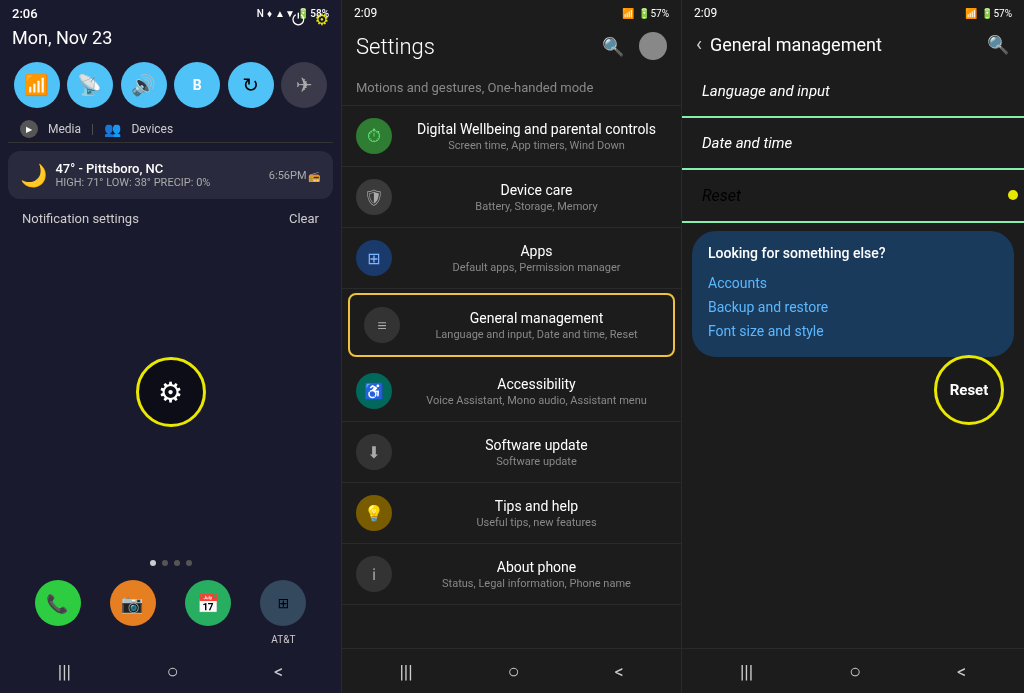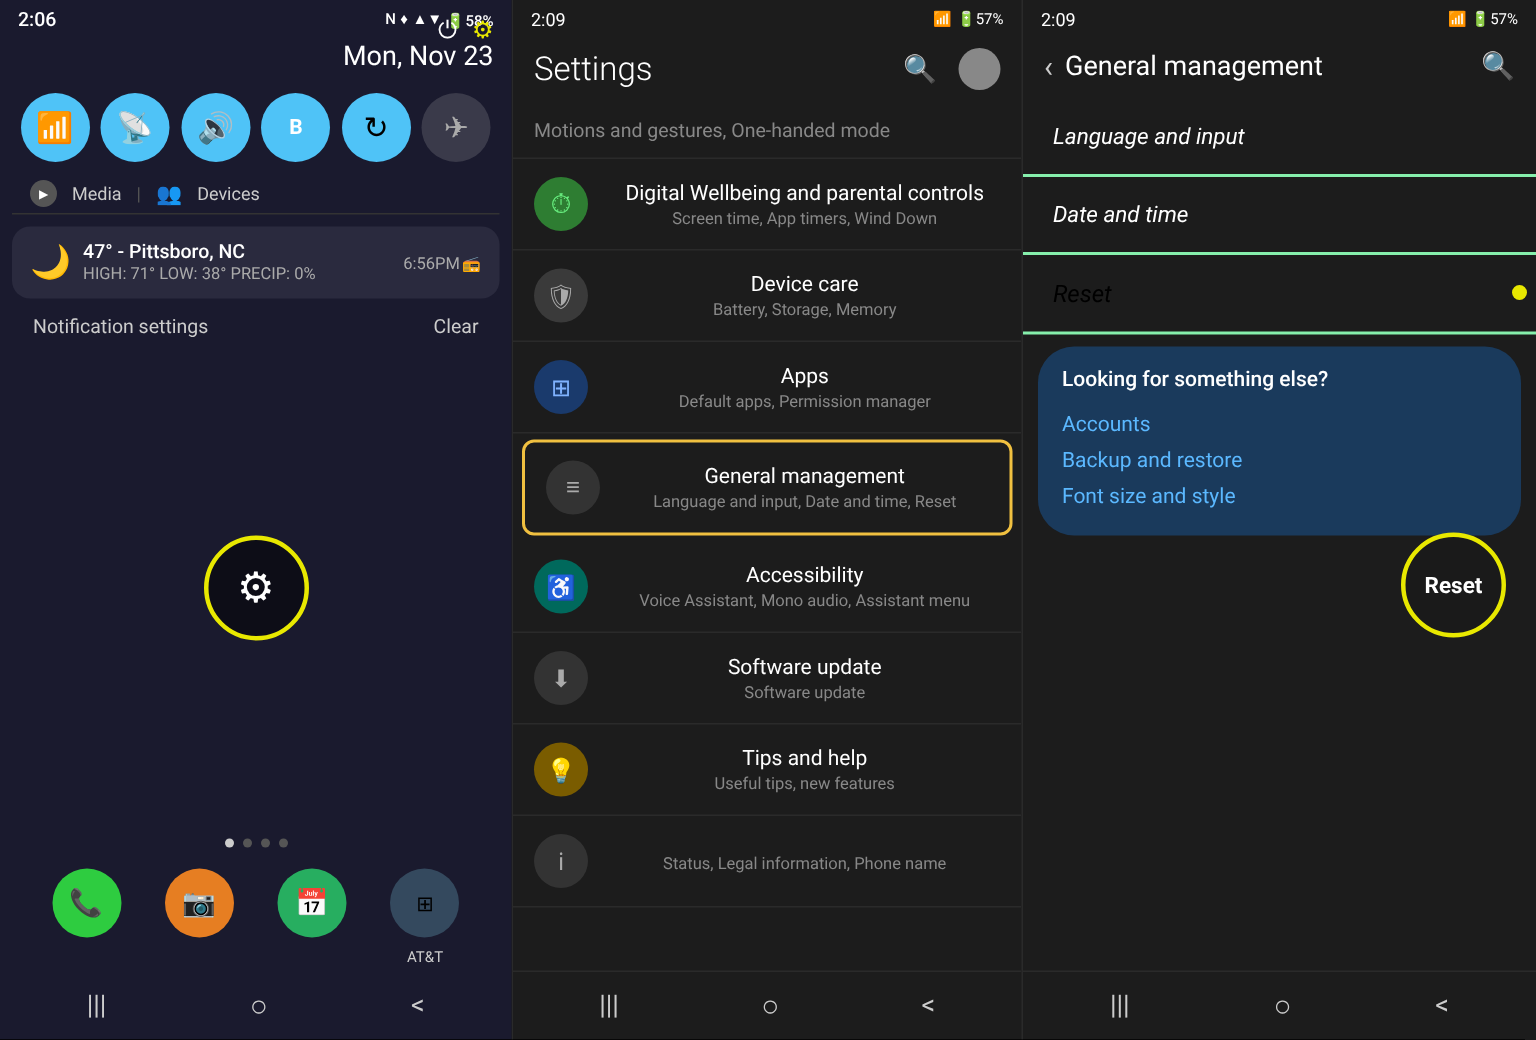--- a/index.html
+++ b/index.html
@@ -32,21 +32,20 @@
       color: #fff;
       font-size: 13px;
       font-weight: 500;
     }
 
     .panel1-date {
       color: #fff;
       font-size: 18px;
       font-weight: 400;
       padding: 2px 12px 6px;
-      text-align: right;
     }
 
     .panel1-controls {
       display: flex;
       justify-content: space-around;
       padding: 8px 10px;
     }
 
     .control-btn {
       width: 46px;
@@ -583,20 +582,21 @@
       <div class="settings-item-icon" style="background:#7a5c00; color:#ffe082; font-size:16px;">💡</div>
       <div class="settings-item-text">
         <div class="settings-item-name">Tips and help</div>
         <div class="settings-item-sub">Useful tips, new features</div>
       </div>
     </div>
 
     <div class="settings-item">
       <div class="settings-item-icon" style="background:#333; color:#aaa; font-size:16px;">ℹ</div>
       <div class="settings-item-text">
+        <div class="settings-item-name">About phone</div>
         <div class="settings-item-sub">Status, Legal information, Phone name</div>
       </div>
     </div>
   </div>
 
   <div class="panel2-nav">
     <span>|||</span>
     <span style="font-size:20px;">○</span>
     <span>&lt;</span>
   </div>

